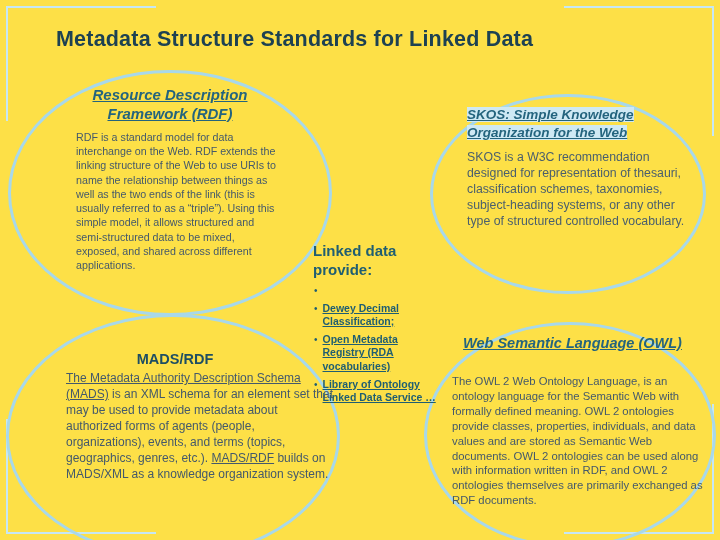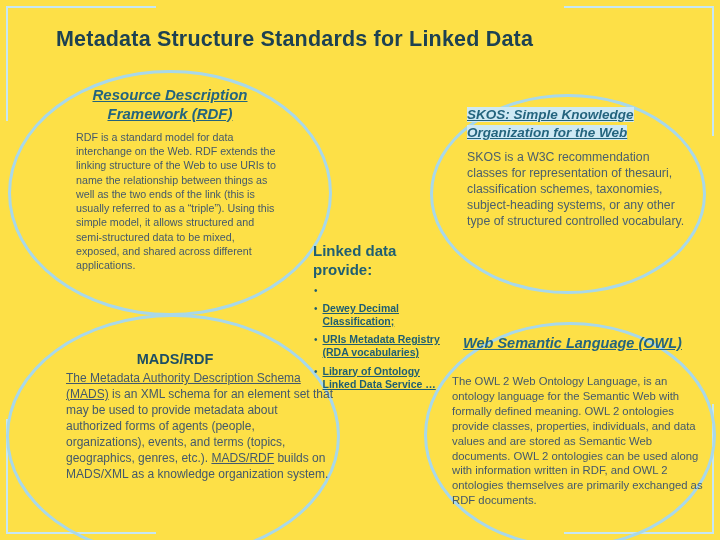--- a/index.html
+++ b/index.html
@@ -68,34 +68,34 @@
   <div class="oval owl"></div>
 
   <div class="slide-title">Metadata Structure Standards for Linked Data</div>
 
   <div class="heading rdf-heading u">Resource Description Framework (RDF)</div>
   <div class="rdf-body">RDF is a standard model for data interchange on the Web.  RDF extends the linking structure of the Web to use URIs to name the relationship between things as well as the two ends of the link (this is usually referred to as a “triple”).  Using this simple model, it allows structured and semi-structured data to be mixed, exposed, and shared across different applications.</div>
 
   <div class="heading skos-heading">
     <span class="hl u">SKOS: Simple Knowledge Organization for the Web</span>
   </div>
-  <div class="skos-body">SKOS is a W3C recommendation classes for representation of thesauri, classification schemes, taxonomies, subject-heading systems, or any other type of structured controlled vocabulary.</div>
+  <div class="skos-body">SKOS is a W3C recommendation designed for representation of thesauri, classification schemes, taxonomies, subject-heading systems, or any other type of structured controlled vocabulary.</div>
 
   <div class="heading le-heading">Linked data provide:</div>
   <ul class="le-list">
     <li>
       <span class="le-dot">•</span>
     </li>
     <li>
       <span class="le-dot">•</span>
       <span class="le-text">Dewey Decimal Classification;</span>
     </li>
     <li>
       <span class="le-dot">•</span>
-      <span class="le-text">URIs Metadata Registry (RDA vocabularies)</span>
+      <span class="le-text">Open Metadata Registry (RDA vocabularies)</span>
     </li>
     <li>
       <span class="le-dot">•</span>
       <span class="le-text">Library of Ontology Linked Data Service …</span>
     </li>
   </ul>
 
   <div class="heading mads-heading">MADS/RDF</div>
   <div class="mads-body"><span class="link">The Metadata Authority Description Schema (MADS)</span><span> is an XML schema for an element set that may be used to provide metadata about authorized forms of agents (people, organizations), events, and terms (topics, geographics, genres, etc.). </span><span class="link">MADS/RDF</span><span> builds on MADS/XML as a knowledge organization system.</span></div>
 

